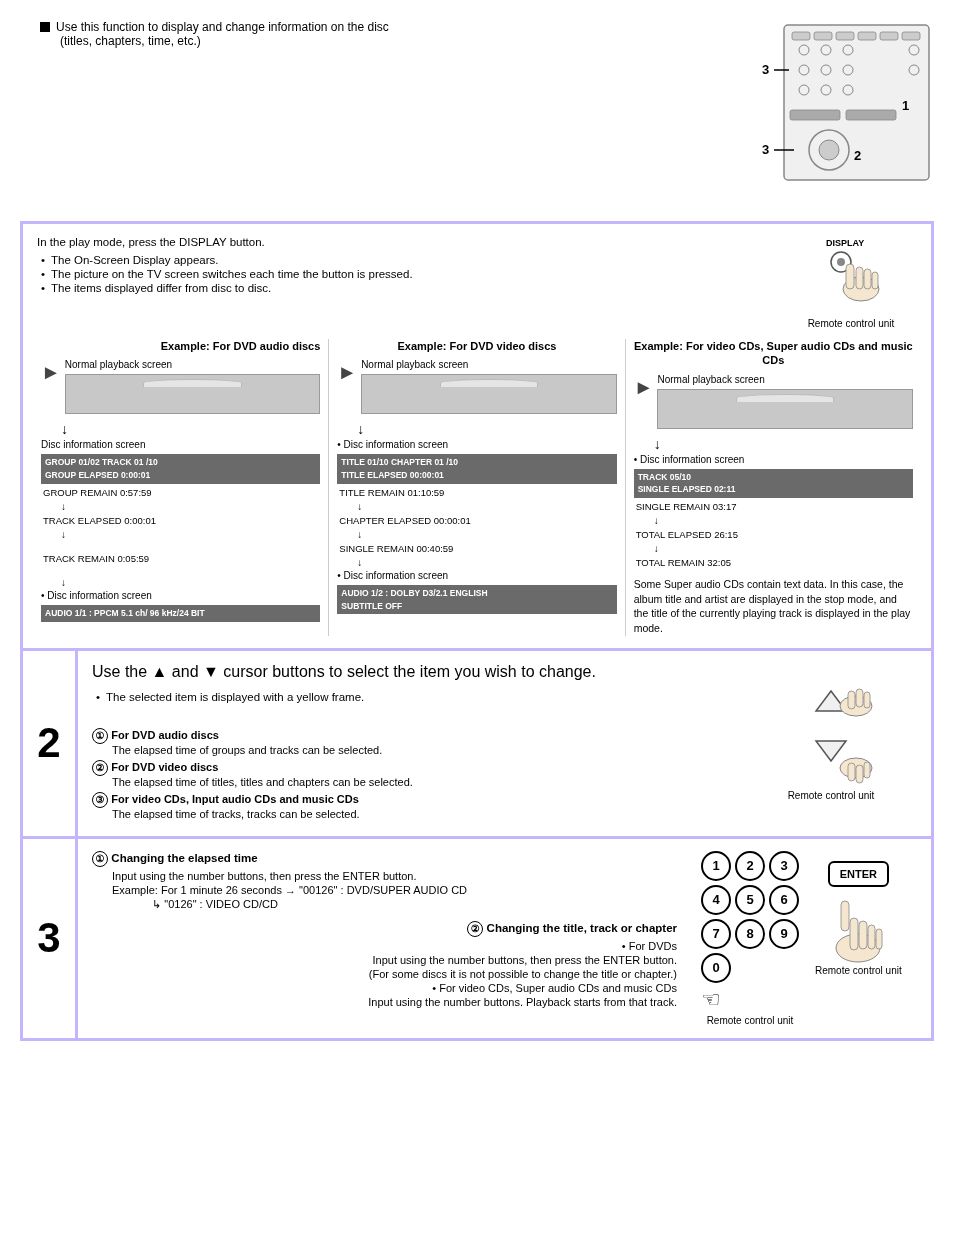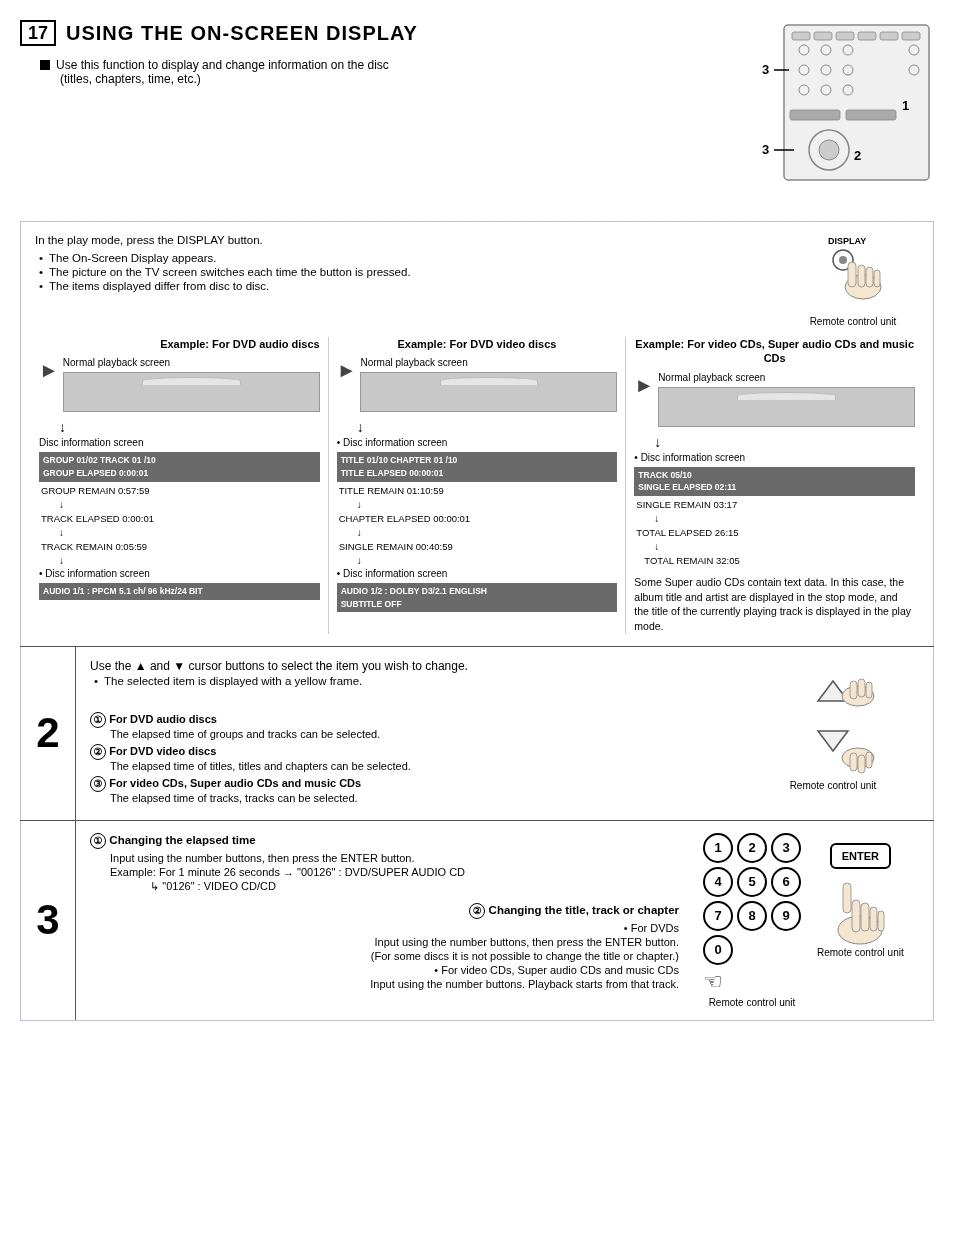--- a/index.html
+++ b/index.html
@@ -52,21 +52,21 @@
     }
 
     
     .main-table {
       width: 100%;
       border: 1px solid #555;
       border-collapse: collapse;
     }
 
     .main-table td {
-      border: 1px solid #c4b5fd;
+      border: 3px solid #c4b5fd;
       vertical-align: top;
       padding: 0;
     }
 
     .numbered-item {
       margin-bottom: 6px;
     }
 
     .ex-col-title {
       font-weight: bold;
@@ -195,24 +195,20 @@
       margin-bottom: 6px;
     }
   </style>
 </head>
 <body>
 
 <div>
 
   <div class="page-header">
     <div class="title-section">
-      <div class="title-box">
-        <span class="title-number">17</span>
-        <span class="title-text">USING THE ON-SCREEN DISPLAY</span>
-      </div>
       <div style="margin-left:20px;">
         <div style="display:flex; align-items:flex-start; gap:6px;">
           <span style="display:inline-block;width:10px;height:10px;background:#000;margin-top:2px;flex-shrink:0;"></span>
           <div>
             <div style="font-size:12px;">Use this function to display and change information on the disc</div>
             <div style="font-size:12px; padding-left:4px;">(titles, chapters, time, etc.)</div>
           </div>
         </div>
       </div>
     </div>
@@ -308,21 +304,21 @@
 
             <div class="dark-info-bar">
               <div>GROUP   01/02   TRACK   01 /10</div>
               <div>GROUP ELAPSED   0:00:01</div>
             </div>
 
             <div style="font-size:9.5px;padding:1px 2px;margin:2px 0;">GROUP REMAIN   0:57:59</div>
             <div style="font-size:10px; padding-left:20px; margin:2px 0;">↓</div>
             <div style="font-size:9.5px;padding:1px 2px;margin:2px 0;">TRACK ELAPSED   0:00:01</div>
             <div style="font-size:10px; padding-left:20px; margin:2px 0;">↓</div>
-            <div style="font-size:9.5px;padding:1px 2px;margin:2px 0;">TRACK REMAIN   0:05:59</div>
+            <div style="font-size:9.5px;padding:1px 2px;margin:12px 0;">TRACK REMAIN   0:05:59</div>
             <div style="font-size:10px; padding-left:20px; margin:2px 0;">↓</div>
             <div style="font-size:10px; margin-bottom:4px;">• <span>Disc information screen</span></div>
             <div class="dark-info-bar">
               <div>AUDIO 1/1 : PPCM   5.1 ch/  96 kHz/24 BIT</div>
             </div>
           </div>
 
           <div style="flex:1; padding:0 8px; border-right:1px solid #ccc;">
             <div class="ex-col-title" style="font-weight:bold;font-size:11px;margin-bottom:6px;">Example: For DVD video discs</div>
             <div style="display:flex;align-items:flex-start;">
@@ -367,52 +363,52 @@
             <div style="font-size:14px; padding-left:20px; margin:2px 0;">↓</div>
             <div style="font-size:10px; margin-bottom:4px;">• <span>Disc information screen</span></div>
             <div class="dark-info-bar">
               <div>TRACK   05/10</div>
               <div>SINGLE ELAPSED   02:11</div>
             </div>
             <div style="font-size:9.5px;padding:1px 2px;margin:2px 0;">SINGLE REMAIN   03:17</div>
             <div style="font-size:10px; padding-left:20px; margin:2px 0;">↓</div>
             <div style="font-size:9.5px;padding:1px 2px;margin:2px 0;">TOTAL ELAPSED   26:15</div>
             <div style="font-size:10px; padding-left:20px; margin:2px 0;">↓</div>
-            <div style="font-size:9.5px;padding:1px 2px;margin:2px 8px;">TOTAL REMAIN   32:05</div>
+            <div style="font-size:9.5px;padding:1px 2px;margin:2px 0;">TOTAL REMAIN   32:05</div>
 
             <div style="font-size:10.5px; margin-top:8px; line-height:1.4;">Some Super audio CDs contain text data. In this case, the album title and artist are displayed in the stop mode, and the title of the currently playing track is displayed in the play mode.</div>
           </div>
 
         </div>
       </td>
     </tr>
 
     <tr class="section-divider">
       <td class="step-number-cell" style="font-size:42px;font-weight:bold;text-align:center;vertical-align:middle;padding:10px;border-right:1px solid #555;width:55px;border-bottom:1px solid #555;">
         <span>2</span>
       </td>
       <td style="padding:0; border-bottom:1px solid #555;">
         <div style="display:flex;">
           <div style="flex:1; padding:12px 14px;">
-            <div style="font-size:12px; margin-bottom:2px;">Use the ▲ and ▼ cursor buttons to select the item you wish to change.</div>
+            <div style="font-size:16px; margin-bottom:10px;">Use the ▲ and ▼ cursor buttons to select the item you wish to change.</div>
             <div class="intro-bullet">The selected item is displayed with a yellow frame.</div>
             <div style="margin-top:25px;">
               <div class="numbered-item" style="margin-bottom:4px;">
                 <span class="circled">①</span>
                 <strong style="font-size:11px;">For DVD audio discs</strong>
                 <div style="padding-left:20px; font-size:11px;">The elapsed time of groups and tracks can be selected.</div>
               </div>
               <div class="numbered-item" style="margin-bottom:4px;">
                 <span class="circled">②</span>
                 <strong style="font-size:11px;">For DVD video discs</strong>
                 <div style="padding-left:20px; font-size:11px;">The elapsed time of titles, titles and chapters can be selected.</div>
               </div>
               <div class="numbered-item" style="margin-bottom:4px;">
                 <span class="circled">③</span>
-                <strong style="font-size:11px;">For video CDs, Super audio CDs and music CDs</strong>
+                <strong style="font-size:11px;">For video CDs, Input audio CDs and music CDs</strong>
                 <div style="padding-left:20px; font-size:11px;">The elapsed time of tracks, tracks can be selected.</div>
               </div>
             </div>
           </div>
           <div style="width:200px; padding:10px; display:flex; flex-direction:column; align-items:center; justify-content:center;">
 
             <svg width="110" height="100" viewBox="0 0 110 100">
 
               <polygon points="55,5 70,25 40,25" fill="#f0f0f0" stroke="#555" stroke-width="1.5"></polygon>
 

